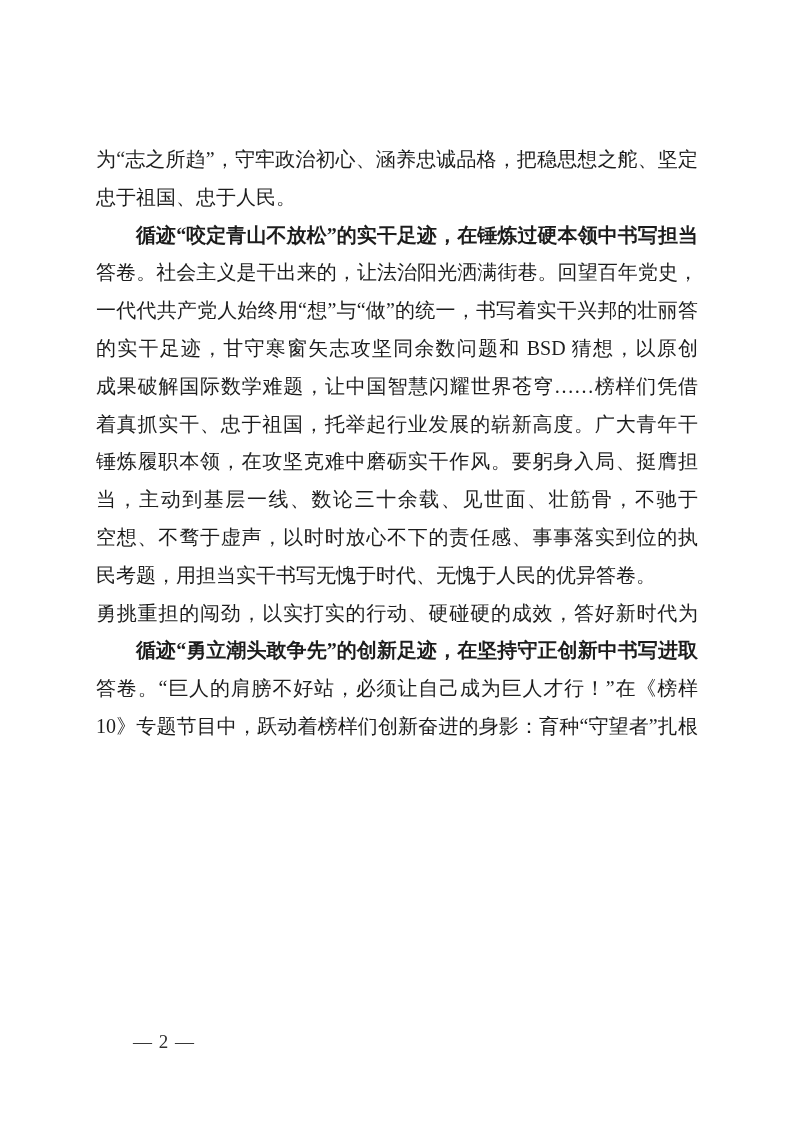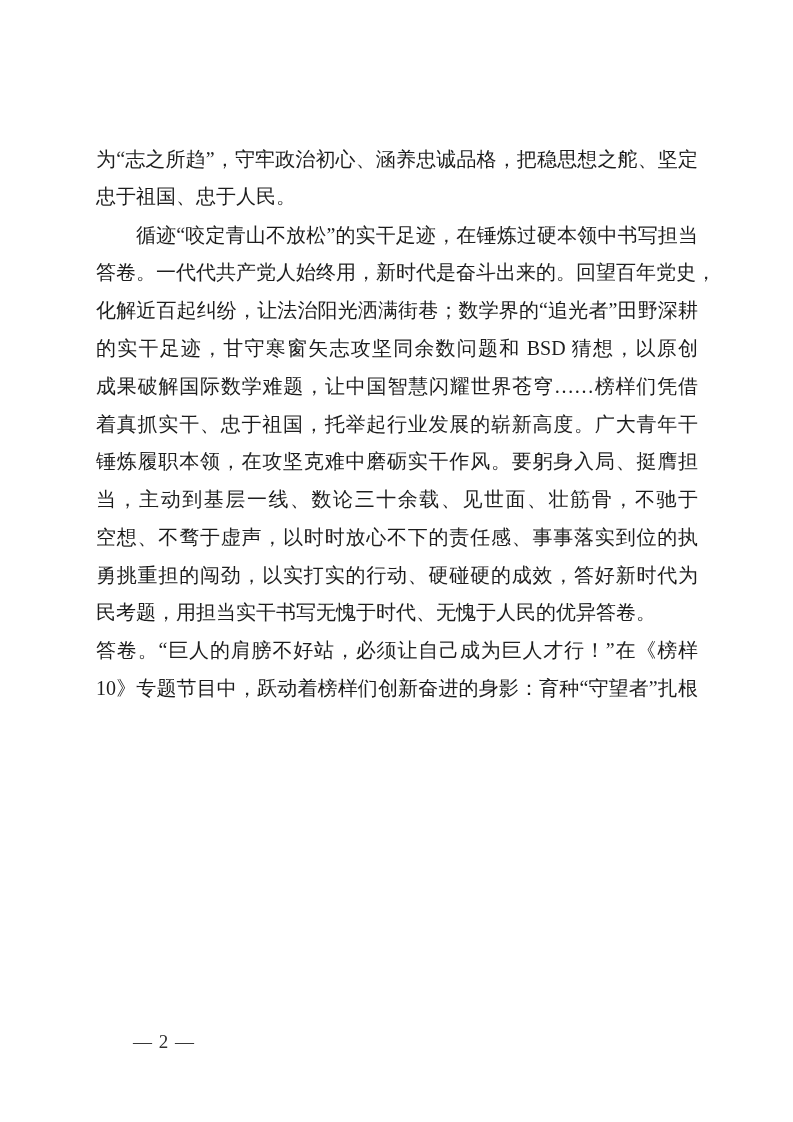--- a/index.html
+++ b/index.html
@@ -27,24 +27,24 @@
     height: 37.8px;
     line-height: 37.8px;
     font-size: 20px;
     text-align: justify;
     text-align-last: justify;
     white-space: nowrap;
     overflow: visible;
   }
   .line.pl {
     text-align-last: left;
-    font-family: Liberation Mono, monospace;
   }
   .line.ind {
     text-indent: 2em;
+    font-weight: bold;
   }
   .footer {
     position: absolute;
     left: 133px;
     top: 1030px;
     font-size: 19px;
     line-height: 24px;
     letter-spacing: 1px;
     color: #2f2f2f;
   }
@@ -55,33 +55,34 @@
 <div class="page">
   <div class="text-block">
 
     <div class="para">
       <div class="line">为“志之所趋”，守牢政治初心、涵养忠诚品格，把稳思想之舵、坚定</div>
       <div class="line pl">忠于祖国、忠于人民。</div>
     </div>
 
     <div class="para">
       <div class="line ind">循迹“咬定青山不放松”的实干足迹，在锤炼过硬本领中书写担当</div>
-      <div class="line">答卷。一代代共产党人始终用，新时代是奋斗出来的。回望百年党史，</div>
-      <div class="line">化解近百起纠纷，让法治阳光洒满街巷；数学界的“追光者”田野深耕</div>
+      <div class="line">答卷。社会主义是干出来的，让法治阳光洒满街巷。回望百年党史，</div>
+      <div class="line">一代代共产党人始终用“想”与“做”的统一，书写着实干兴邦的壮丽答</div>
       <div class="line">的实干足迹，甘守寒窗矢志攻坚同余数问题和 BSD 猜想，以原创</div>
       <div class="line">成果破解国际数学难题，让中国智慧闪耀世界苍穹……榜样们凭借</div>
       <div class="line">着真抓实干、忠于祖国，托举起行业发展的崭新高度。广大青年干</div>
       <div class="line">锤炼履职本领，在攻坚克难中磨砺实干作风。要躬身入局、挺膺担</div>
       <div class="line">当，主动到基层一线、数论三十余载、见世面、壮筋骨，不驰于</div>
       <div class="line">空想、不骛于虚声，以时时放心不下的责任感、事事落实到位的执</div>
+      <div class="line pl">民考题，用担当实干书写无愧于时代、无愧于人民的优异答卷。</div>
       <div class="line">勇挑重担的闯劲，以实打实的行动、硬碰硬的成效，答好新时代为</div>
-      <div class="line pl">民考题，用担当实干书写无愧于时代、无愧于人民的优异答卷。</div>
     </div>
 
     <div class="para">
+      <div class="line ind">循迹“勇立潮头敢争先”的创新足迹，在坚持守正创新中书写进取</div>
       <div class="line">答卷。“巨人的肩膀不好站，必须让自己成为巨人才行！”在《榜样</div>
       <div class="line">10》专题节目中，跃动着榜样们创新奋进的身影：育种“守望者”扎根</div>
     </div>
 
   </div>
 
   <div class="footer">— 2 —</div>
 </div>
 
 </body></html>

